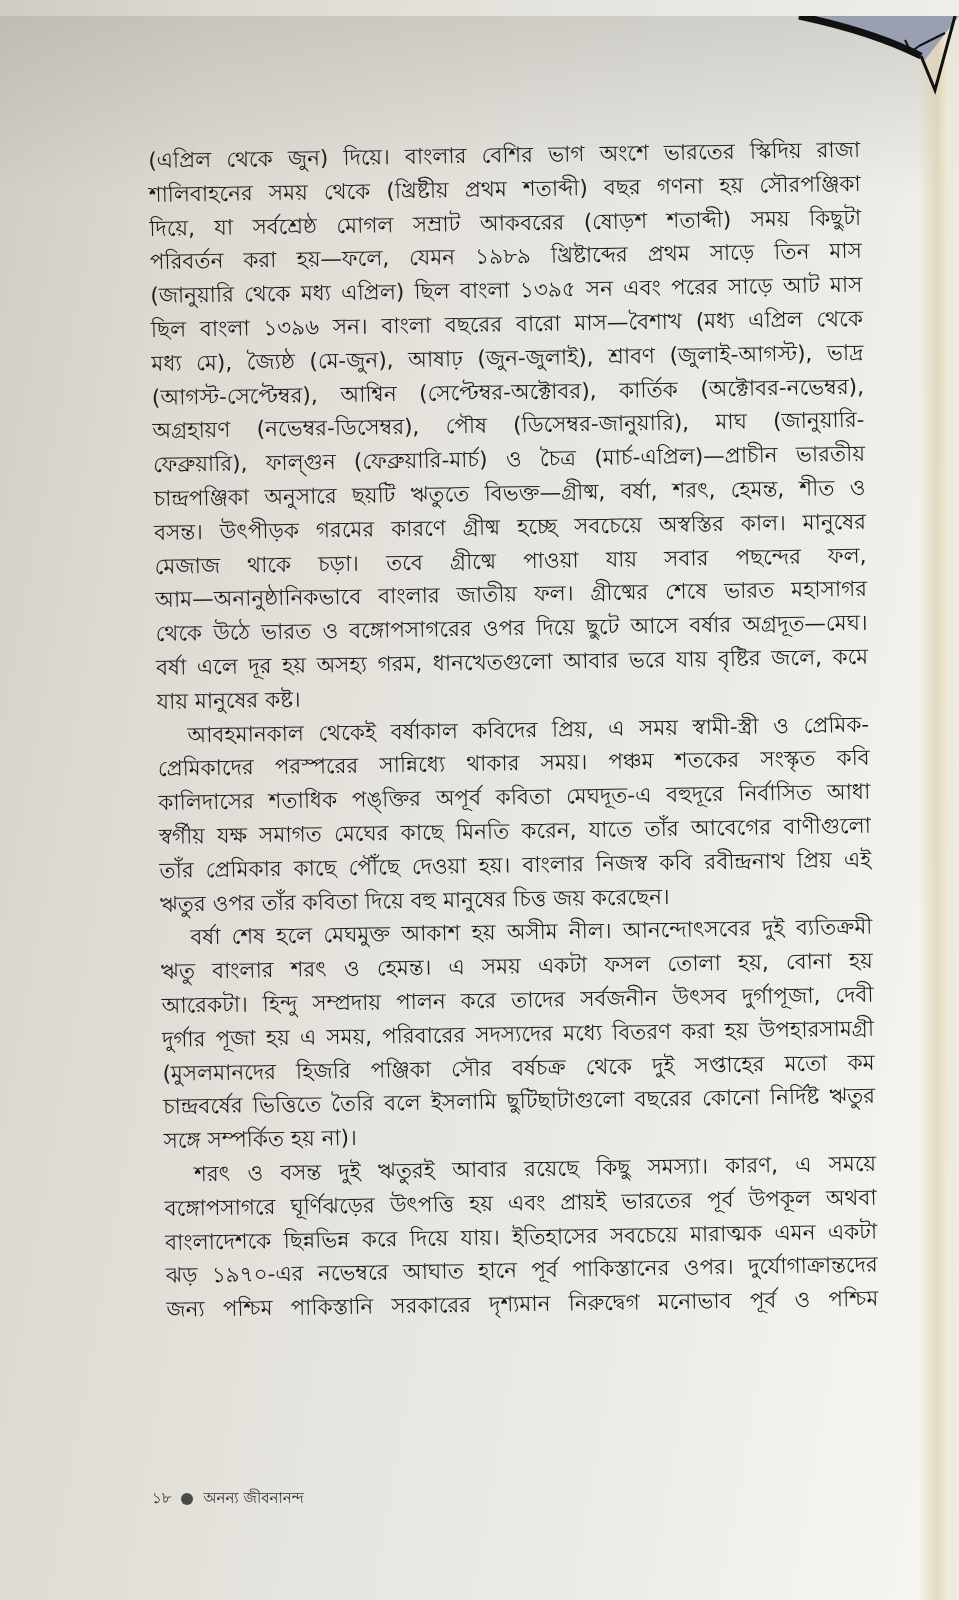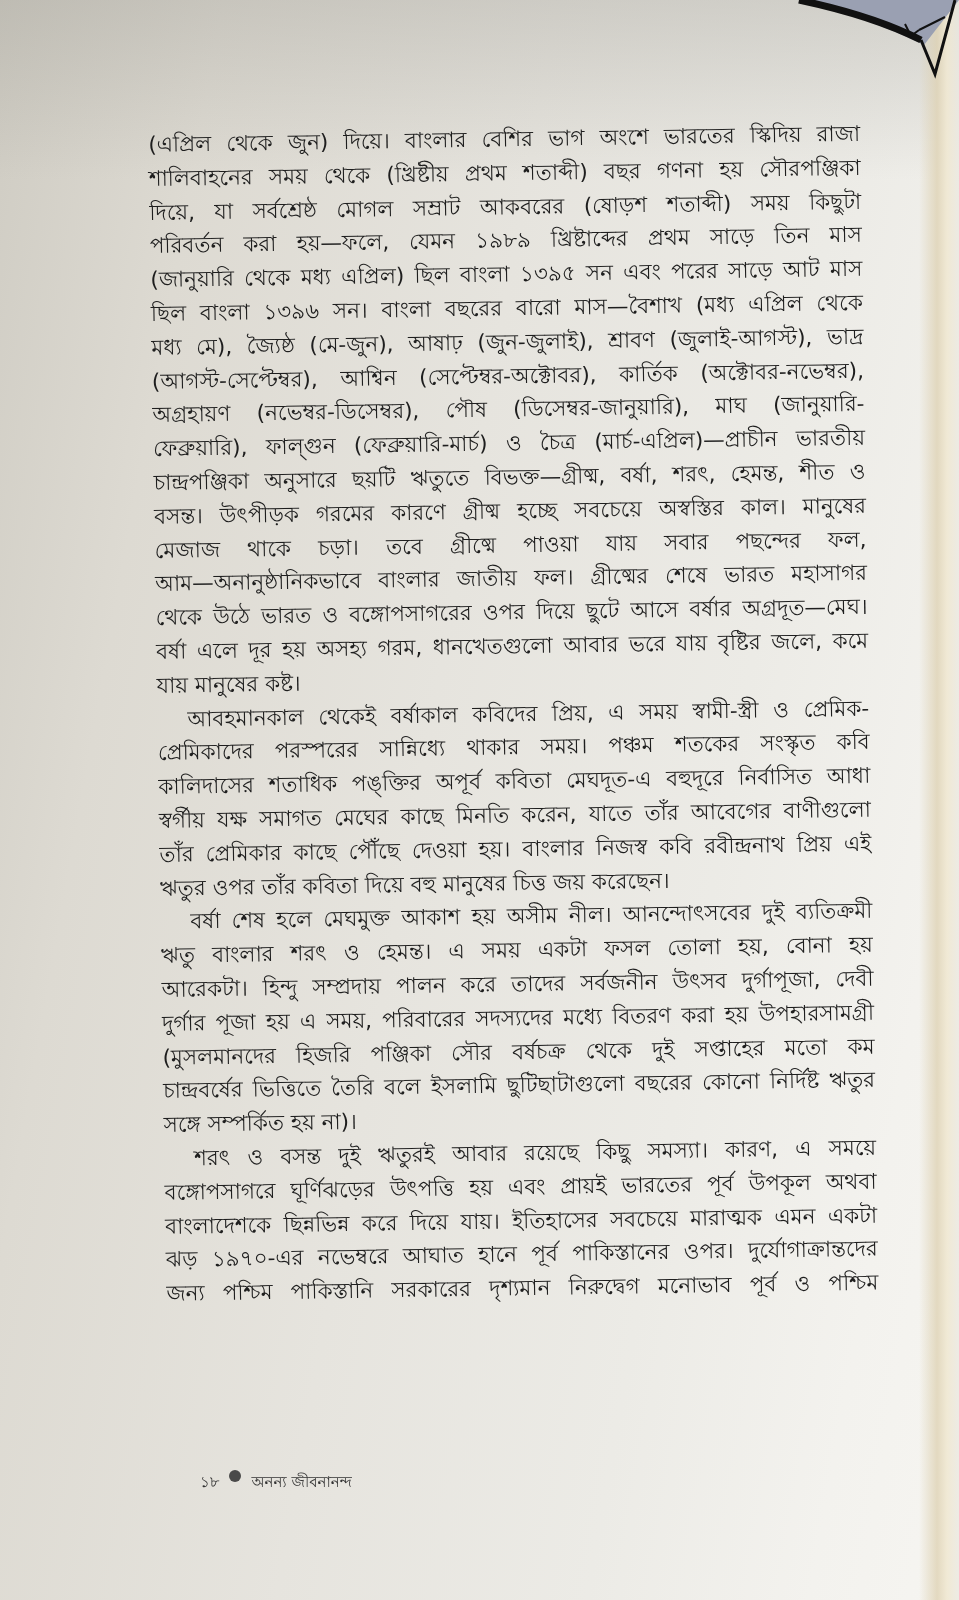--- a/index.html
+++ b/index.html
@@ -9,21 +9,21 @@
     body {
       width: 959px;
       height: 1600px;
       overflow: hidden;
       position: relative;
       background: linear-gradient(100deg, #cfccc3 0%, #dddad2 18%, #e6e4de 45%, #ecebe6 70%, #f3f2ee 88%, #f6f5f1 100%);
       font-family: "DejaVu Sans", "Liberation Sans", sans-serif;
     }
     .page {
       position: absolute;
-      left: 0; top: 0;
+      left: 0; top: 16px;
       width: 959px; height: 1157px;
     }
     .shade-top {
       position: absolute;
       left: 0; top: 0; width: 959px; height: 180px;
       background: linear-gradient(180deg, rgba(160,158,150,0.35) 0%, rgba(200,198,190,0.0) 100%);
       pointer-events: none;
     }
     .gutter-right {
       position: absolute;
@@ -60,23 +60,22 @@
     .line.indent {
       padding-left: 30px;
     }
     .footer {
       position: absolute;
       left: 152px;
       top: 1470px;
       font-size: 15px;
       color: #333;
       display: flex;
-      align-items: flex-start;
+      align-items: center;
       gap: 10px;
-      margin-left: 48px;
     }
     .footer .dot {
       width: 12px; height: 12px;
       border-radius: 50%;
       background: #4a4a4a;
       display: inline-block;
     }
   </style>
 </head>
 <body>

